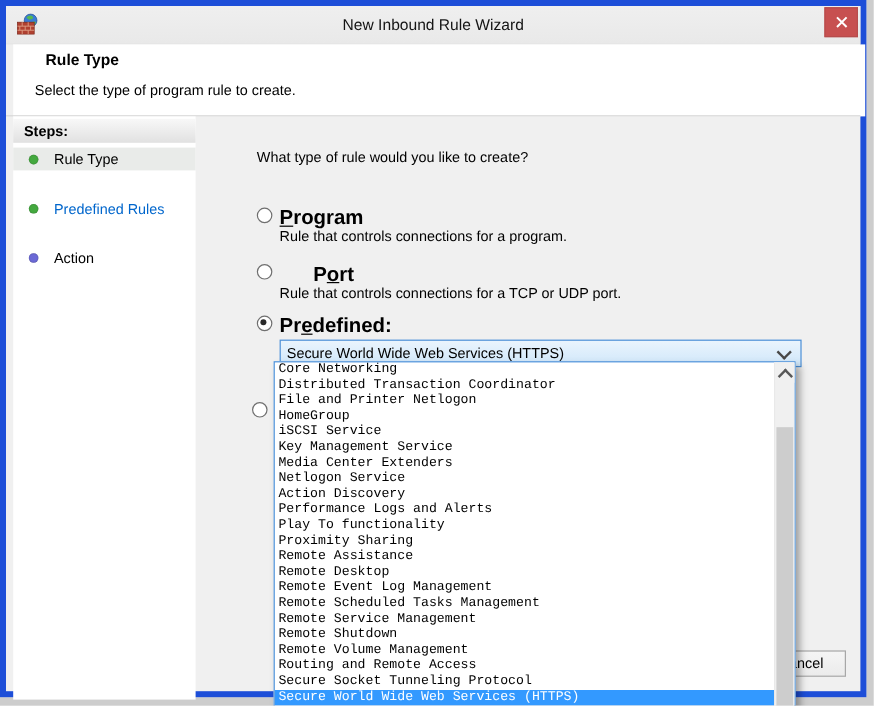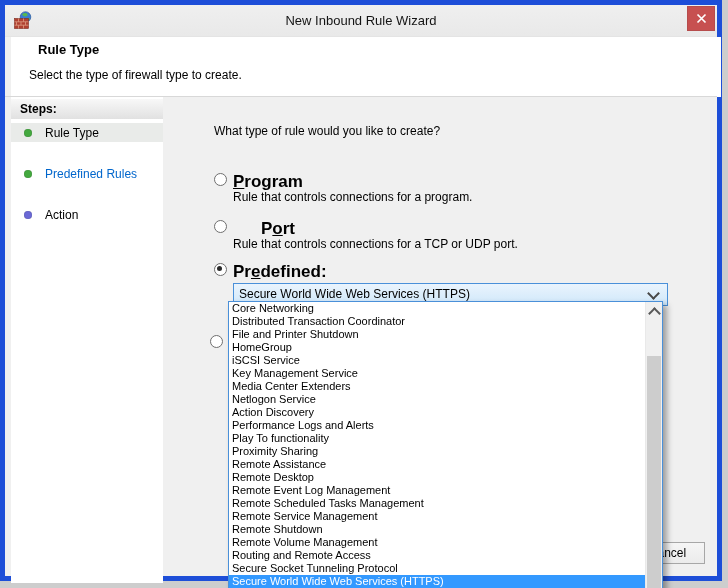--- a/index.html
+++ b/index.html
@@ -64,21 +64,21 @@
   .combo-value { position:absolute; left:5px; top:0; line-height:21px; font-size:12px;
     color:#000; white-space:nowrap; }
   .chev-down { position:absolute; right:9px; top:5px; width:7px; height:7px;
     border-right:2px solid #484848; border-bottom:2px solid #484848; transform:rotate(45deg); }
   
   .dropdown { position:absolute; left:228px; top:301px; width:435px; height:294px;
     background:#fff; border:1px solid var(--comboBorder); box-sizing:border-box;
     z-index:10; box-shadow:4px 4px 6px rgba(0,0,0,.35); }
   .list-items { position:absolute; left:0; top:0; right:17px; bottom:0; overflow:hidden; }
   .list-item { height:13px; line-height:13px; font-size:11px; padding-left:3px;
-    white-space:nowrap; color:#000; }
+    white-space:nowrap; color:#000;font-family:Liberation Mono, monospace; }
   .list-item.selected { background:var(--sel); color:#fff; }
   .scrollbar { position:absolute; top:0; right:0; width:17px; bottom:0;
     background:#f0f0f0; border-left:1px solid #e9e9e9; box-sizing:border-box; }
   .scroll-up { position:relative; height:17px; background:#f0f0f0; }
   .chev-up { position:absolute; left:4px; top:7px; width:7px; height:7px;
     border-left:2px solid #585858; border-top:2px solid #585858; transform:rotate(45deg); }
   .scroll-thumb { position:absolute; left:1px; width:14px; top:54px; height:245px; background:#cdcdcd; }
   
   .cancel-btn { position:absolute; left:625px; top:537px; width:75px; height:22px;
     background:linear-gradient(#f5f5f5,#ebebeb); border:1px solid #a7a7a7; box-sizing:border-box;
@@ -100,21 +100,21 @@
     <div class="win-title">New Inbound Rule Wizard</div>
     <div class="close-btn">
       <svg width="11" height="11" viewBox="0 0 11 11">
         <path d="M1.5 1.5 L9.5 9.5 M9.5 1.5 L1.5 9.5" stroke="#ffffff" stroke-width="1.7"></path>
       </svg>
     </div>
   </div>
 
   <div class="header">
     <div class="header-title">Rule Type</div>
-    <div class="header-sub">Select the type of firewall type to create.</div>
+    <div class="header-sub">Select the type of program rule to create.</div>
   </div>
   <div class="divider"></div>
 
   <div class="sidebar">
     <div class="steps-heading">Steps:</div>
     <div>
         <div class="step-row active">
           <span class="bullet" style="background: rgb(68, 169, 63);"></span>
           <span class="step-label">Rule Type</span>
         </div>
@@ -150,21 +150,21 @@
   </div>
 
   <div class="cancel-btn">Cancel</div>
 
 </div>
 
 <div class="dropdown">
   <div class="list-items">
       <div class="list-item">Core Networking</div>
       <div class="list-item">Distributed Transaction Coordinator</div>
-      <div class="list-item">File and Printer Shutdown</div>
+      <div class="list-item">File and Printer Netlogon</div>
       <div class="list-item">HomeGroup</div>
       <div class="list-item">iSCSI Service</div>
       <div class="list-item">Key Management Service</div>
       <div class="list-item">Media Center Extenders</div>
       <div class="list-item">Netlogon Service</div>
       <div class="list-item">Action Discovery</div>
       <div class="list-item">Performance Logs and Alerts</div>
       <div class="list-item">Play To functionality</div>
       <div class="list-item">Proximity Sharing</div>
       <div class="list-item">Remote Assistance</div>

